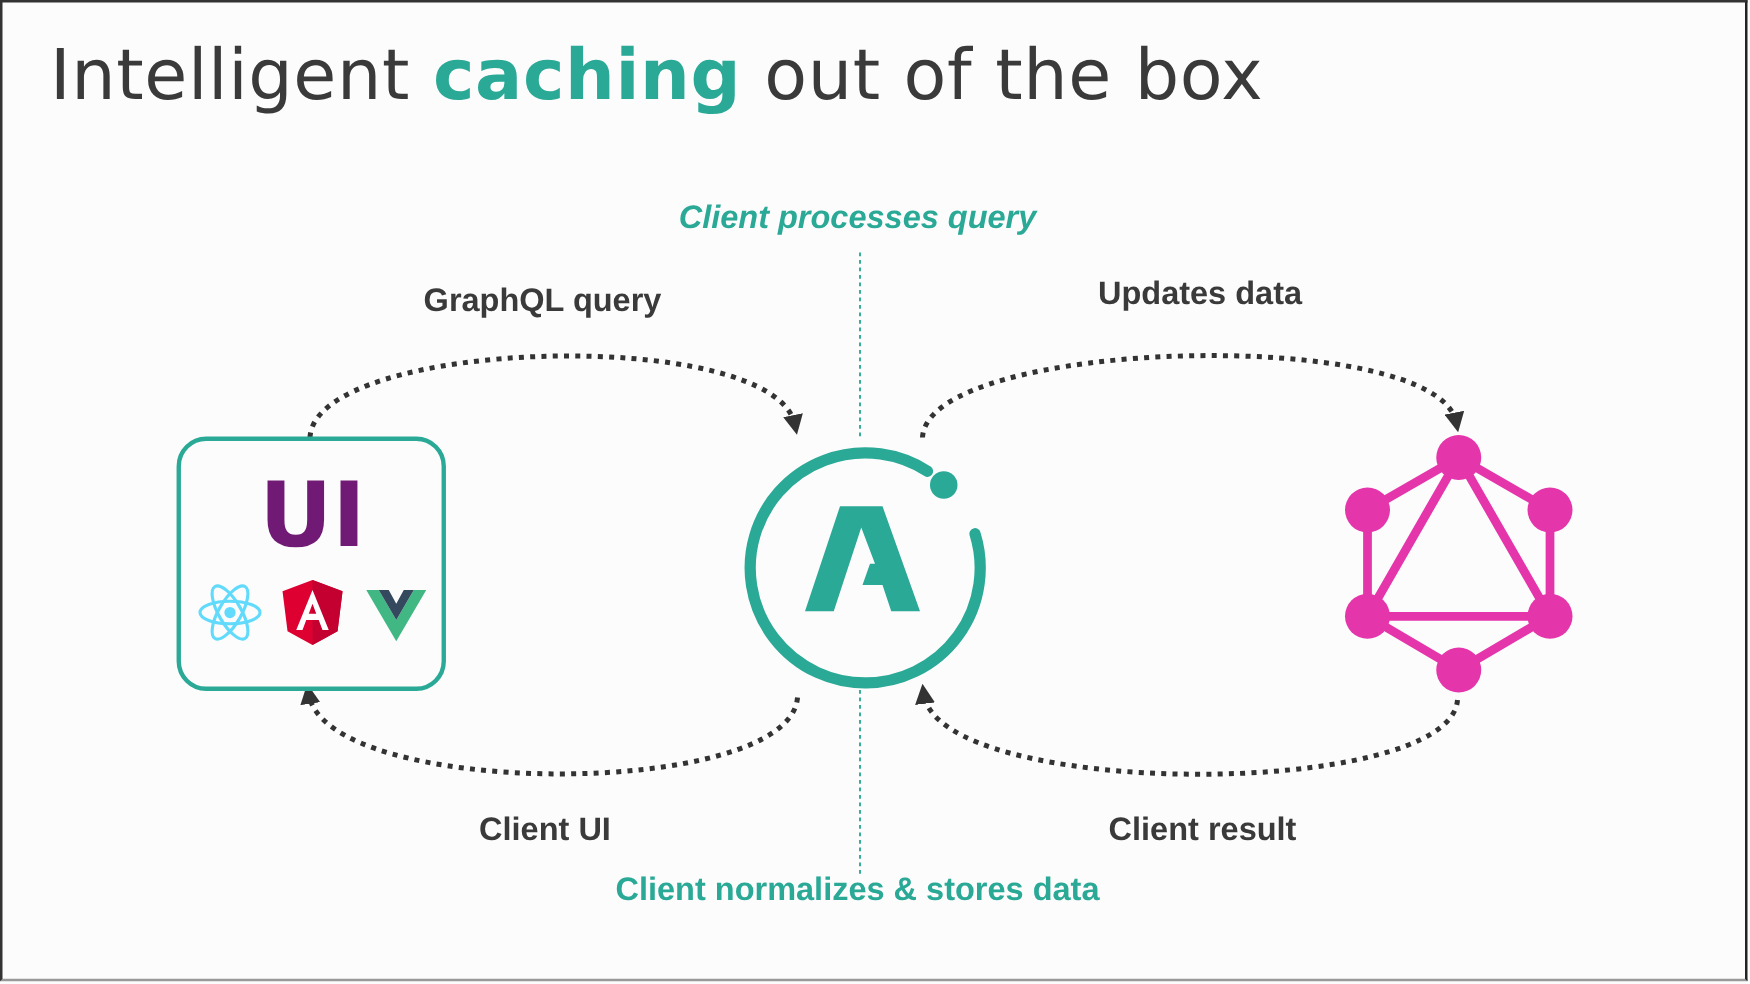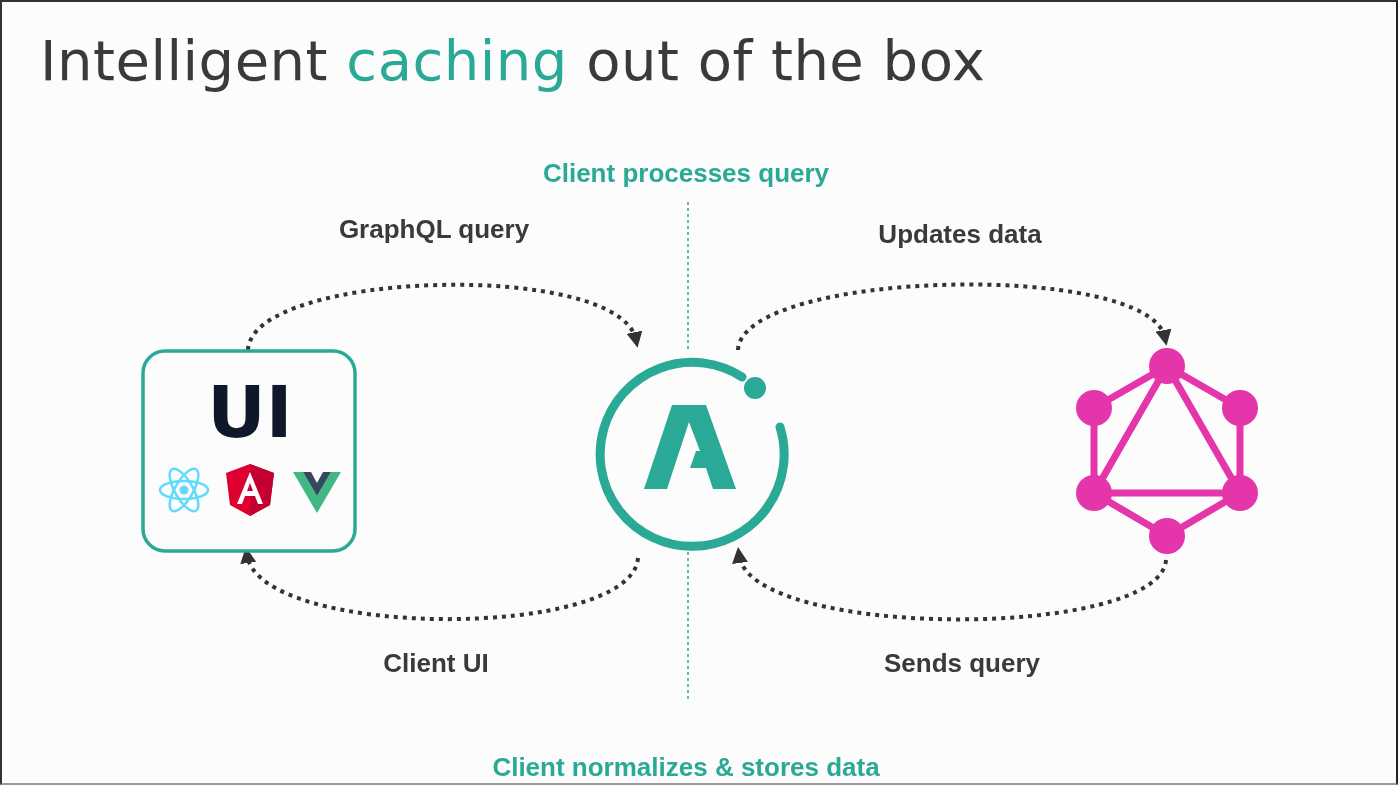--- a/index.html
+++ b/index.html
@@ -3,27 +3,27 @@
 <meta charset="utf-8">
 <style>
   html, body { margin: 0; padding: 0; }
   body { width: 1400px; height: 787px; background: #fcfcfc; position: relative; overflow: hidden;
          font-family: "Liberation Sans", "DejaVu Sans", sans-serif; }
   .frame { position: absolute; left: 0; top: 0; width: 1398px; height: 785px;
            border-top: 2px solid #333; border-left: 2px solid #333; border-right: 2px solid #222; border-bottom: 2px solid #999;
            box-sizing: border-box; }
   .title { position: absolute; left: 40px; top: 28px; font-size: 56px; color: #3a3a3a; font-weight: 300;
            letter-spacing: 0.5px; white-space: nowrap; font-family: "DejaVu Sans", sans-serif; font-weight: normal; }
-  .title .accent { color: #2aa996; font-weight: normal; text-align: center; }
+  .title .accent { color: #2aa996; font-weight: bold; text-align: center; }
   .label { position: absolute; font-size: 26px; font-weight: bold; color: #3a3a3a; white-space: nowrap;
            transform: translateX(-50%); font-family: "Liberation Sans", sans-serif; }
   .label.teal { color: #2aa996; }
   svg.diagram { position: absolute; left: 0; top: 0; }
   .ui-box-text { position: absolute; left: 250px; top: 370px; transform: translateX(-50%);
-                 font-size: 72px; font-weight: bold; color: #0f172a; font-family: "DejaVu Sans", sans-serif; }
+                 font-size: 72px; font-weight: bold; color: #701a75; font-family: "DejaVu Sans", sans-serif; }
 </style>
 </head>
 <body>
 
 <div class="frame"></div>
 
 <div class="title"><span>Intelligent </span><span class="accent">caching</span><span> out of the box</span></div>
 
 <svg class="diagram" width="1400" height="787" viewBox="0 0 1400 787">
   <defs>
@@ -75,18 +75,18 @@
       <circle cx="1240" cy="493" r="18"></circle>
       <circle cx="1167" cy="536" r="18"></circle>
       <circle cx="1094" cy="493" r="18"></circle>
       <circle cx="1094" cy="408" r="18"></circle>
     </g>
   </g>
 </svg>
 
 <div class="ui-box-text">UI</div>
 
-<div class="label teal" style="left:686px; top:158px;">Client processes query</div>
-<div class="label" style="left:434px; top:214px;">GraphQL query</div>
+<div class="label teal" style="left:686px; top:158px;font-style:italic;">Client processes query</div>
+<div class="label" style="left:434px; top:225px;">GraphQL query</div>
 <div class="label" style="left:960px; top:219px;">Updates data</div>
 <div class="label" style="left:436px; top:648px;">Client UI</div>
-<div class="label" style="left:962px; top:648px;">Sends query</div>
-<div class="label teal" style="left:686px; top:752px;">Client normalizes &amp; stores data</div>
+<div class="label" style="left:962px; top:648px;">Client result</div>
+<div class="label teal" style="left:686px; top:696px;">Client normalizes &amp; stores data</div>
 
 </body></html>

